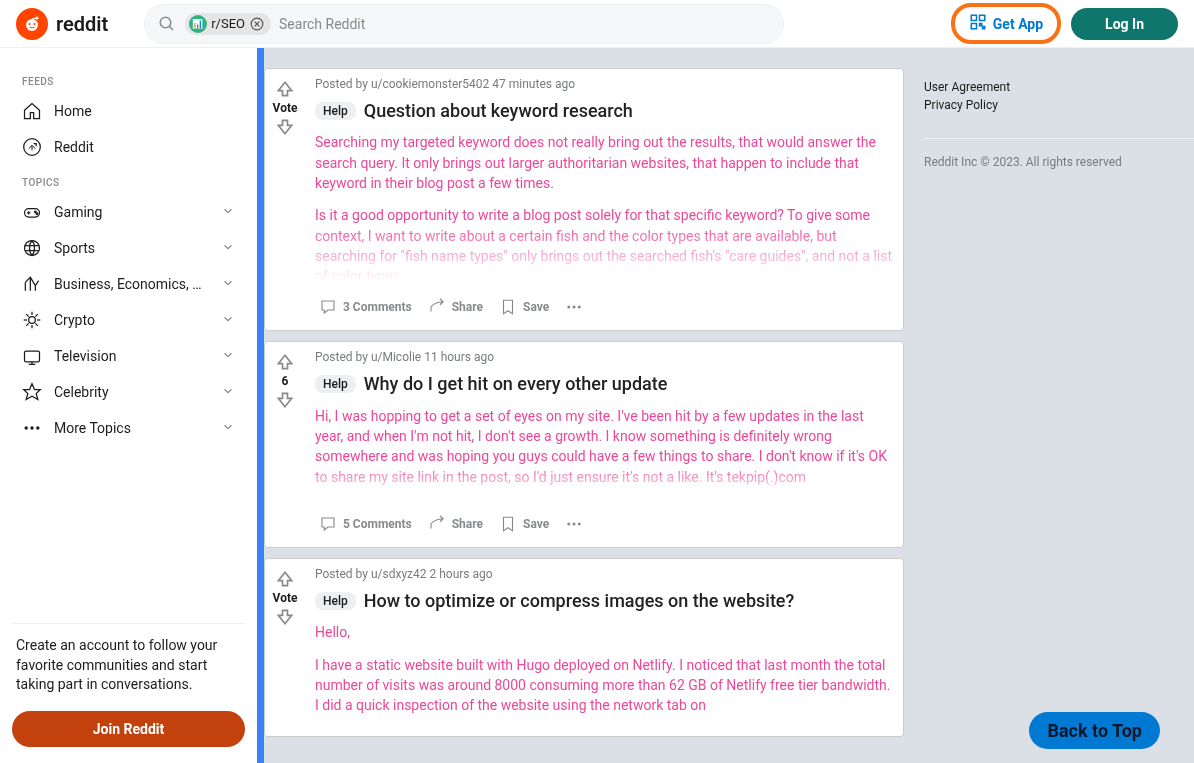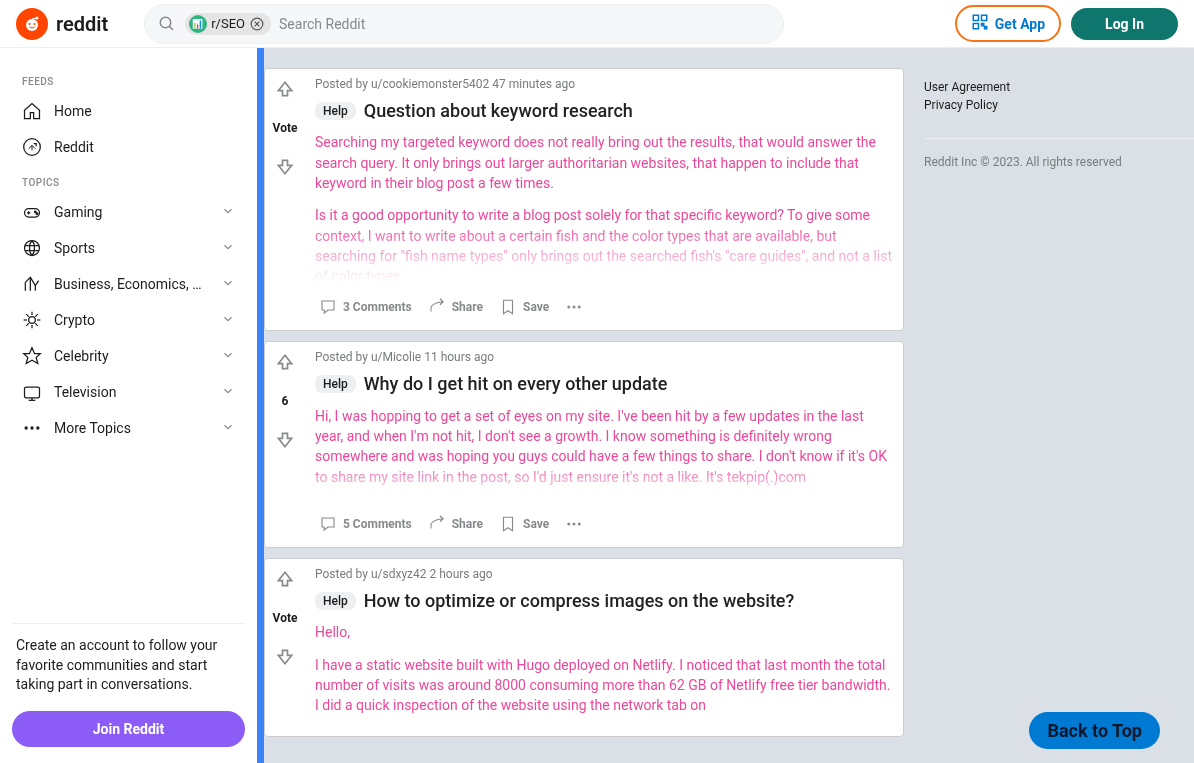--- a/index.html
+++ b/index.html
@@ -8,35 +8,35 @@
 .logo-area { display: flex; align-items: center; gap: 8px; margin-right: 36px; }
 .logo-circle { width: 32px; height: 32px; background: #ff4500; border-radius: 50%; display: flex; align-items: center; justify-content: center; }
 .logo-text { font-size: 20px; font-weight: 600; color: #1c1c1c; }
 .search-wrap { display: flex; align-items: center; background: #f6f7f8; border-radius: 20px; padding: 4px 12px; flex: 0 0 640px; height: 40px; border: 1px solid #edeff1; }
 .search-pill { display: flex; align-items: center; gap: 4px; background: #e5e5e5; border-radius: 14px; padding: 2px 6px 2px 4px; margin-right: 8px; font-size: 13px; }
 .pill-icon { width: 18px; height: 18px; border-radius: 50%; background: #2fb380; display: flex; align-items: center; justify-content: center; font-size: 9px; color: #fff; }
 .pill-close { width: 16px; height: 16px; border-radius: 50%; color: #555; display: flex; align-items: center; justify-content: center; font-size: 11px; cursor: pointer; }
 .search-input { border: none; background: transparent; outline: none; font-size: 14px; flex: 1; color: #1c1c1c; }
 .search-input::placeholder { color: #878a8c; }
 .header-actions { margin-left: auto; display: flex; gap: 10px; align-items: center; }
-.get-app-btn { display: flex; align-items: center; gap: 6px; border: 2px solid #f97316; color: #0079d3; background: #fff; border-radius: 20px; padding: 6px 14px; font-size: 14px; font-weight: 700; cursor: pointer; }
+.get-app-btn { display: flex; align-items: center; gap: 6px; border: 4px solid #f97316; color: #0079d3; background: #fff; border-radius: 20px; padding: 6px 14px; font-size: 14px; font-weight: 700; cursor: pointer; }
 .login-btn { background: #0f766e; color: #fff; border: none; border-radius: 20px; padding: 8px 34px; font-size: 14px; font-weight: 700; cursor: pointer; }
 .layout { display: flex; margin-top: 48px; }
 .sidebar { width: 264px; flex-shrink: 0; padding: 16px 12px; background: #fff; border-right: 7px solid #3b82f6; height: calc(100vh - 48px); overflow-y: auto; display: flex; flex-direction: column; }
 .sb-heading { font-size: 10px; text-transform: uppercase; color: #878a8c; font-weight: 500; letter-spacing: 0.5px; padding: 12px 10px 6px; }
 .sb-item { display: flex; align-items: center; gap: 12px; padding: 8px 10px; font-size: 14px; color: #1c1c1c; cursor: pointer; border-radius: 4px; }
 .sb-icon { width: 20px; height: 20px; display: flex; align-items: center; justify-content: center; color: #1c1c1c; }
 .sb-chevron { margin-left: auto; color: #878a8c; }
 .sb-divider { border-top: 1px solid #edeff1; margin: 14px 0 12px; }
 .sb-footer-text { font-size: 14px; color: #1c1c1c; line-height: 1.4; padding: 0 4px 16px; }
-.join-btn { background: #8b5cf6; color: #fff; border: none; border-radius: 20px; padding: 10px; font-size: 14px; font-weight: 700; cursor: pointer; width: 100%; }
+.join-btn { background: #c2410c; color: #fff; border: none; border-radius: 20px; padding: 10px; font-size: 14px; font-weight: 700; cursor: pointer; width: 100%; }
 .content { flex: 1; display: flex; justify-content: center; background: #dae0e6; padding: 20px 0; gap: 20px; }
 .feed { width: 640px; flex-shrink: 0; }
 .post { background: #fff; border: 1px solid #ccc; border-radius: 4px; margin-bottom: 10px; display: flex; }
-.vote-col { width: 40px; background: #fff; border-radius: 4px 0 0 4px; display: flex; flex-direction: column; align-items: center; padding: 8px 12px; gap: 20px; }
+.vote-col { width: 40px; background: #fff; border-radius: 4px 0 0 4px; display: flex; flex-direction: column; align-items: center; padding: 8px 12px; gap: 0; }
 .vote-arrow { width: 24px; height: 24px; display: flex; align-items: center; justify-content: center; color: #878a8c; cursor: pointer; }
 .vote-label { font-size: 12px; font-weight: 700; color: #1c1c1c; }
 .post-body { flex: 1; padding: 8px 10px; position: relative; min-width: 0; }
 .post-meta { font-size: 12px; color: #787c7e; margin-bottom: 8px; }
 .post-meta a { color: #787c7e; text-decoration: none; }
 .post-title-row { display: flex; align-items: center; gap: 8px; margin-bottom: 10px; }
 .flair { background: #edeff1; color: #1c1c1c; font-size: 12px; font-weight: 500; padding: 2px 8px; border-radius: 8px; flex-shrink: 0; }
 .post-title { font-size: 18px; font-weight: 500; color: #222; line-height: 1.3; }
 .post-text { font-size: 14px; color: #ec4899; line-height: 1.45; max-height: 150px; overflow: hidden; position: relative; -webkit-mask-image: linear-gradient(180deg, #000 60%, transparent 100%); mask-image: linear-gradient(180deg, #000 60%, transparent 100%); }
 .post-text p { margin-bottom: 12px; }
@@ -183,37 +183,37 @@
           </svg>
         </span>
       <span>Crypto</span>
       <span class="sb-chevron"><svg width="14" height="14" viewBox="0 0 24 24" fill="none" stroke="currentColor" stroke-width="2">
             <polyline points="6 9 12 15 18 9"></polyline>
           </svg></span>
     </div>
     <div class="sb-item">
       <span class="sb-icon">
           <svg width="20" height="20" viewBox="0 0 24 24" fill="none" stroke="currentColor" stroke-width="1.5">
-            <polygon points="12 2 15 9 22 9 17 14 19 21 12 17 5 21 7 14 2 9 9 9"></polygon>
-          </svg>
-        </span>
-      <span>Celebrity</span>
-      <span class="sb-chevron"><svg width="14" height="14" viewBox="0 0 24 24" fill="none" stroke="currentColor" stroke-width="2">
-            <polyline points="6 9 12 15 18 9"></polyline>
-          </svg></span>
-    </div>
-    <div class="sb-item">
-      <span class="sb-icon">
-          <svg width="20" height="20" viewBox="0 0 24 24" fill="none" stroke="currentColor" stroke-width="1.5">
             <rect x="3" y="6" width="18" height="13" rx="2"></rect>
             <line x1="8" y1="22" x2="16" y2="22"></line>
             <line x1="12" y1="19" x2="12" y2="22"></line>
           </svg>
         </span>
       <span>Television</span>
+      <span class="sb-chevron"><svg width="14" height="14" viewBox="0 0 24 24" fill="none" stroke="currentColor" stroke-width="2">
+            <polyline points="6 9 12 15 18 9"></polyline>
+          </svg></span>
+    </div>
+    <div class="sb-item">
+      <span class="sb-icon">
+          <svg width="20" height="20" viewBox="0 0 24 24" fill="none" stroke="currentColor" stroke-width="1.5">
+            <polygon points="12 2 15 9 22 9 17 14 19 21 12 17 5 21 7 14 2 9 9 9"></polygon>
+          </svg>
+        </span>
+      <span>Celebrity</span>
       <span class="sb-chevron"><svg width="14" height="14" viewBox="0 0 24 24" fill="none" stroke="currentColor" stroke-width="2">
             <polyline points="6 9 12 15 18 9"></polyline>
           </svg></span>
     </div>
     <div class="sb-item">
       <span class="sb-icon">
           <svg width="20" height="20" viewBox="0 0 24 24" fill="currentColor">
             <circle cx="5" cy="12" r="2"></circle>
             <circle cx="12" cy="12" r="2"></circle>
             <circle cx="19" cy="12" r="2"></circle>

